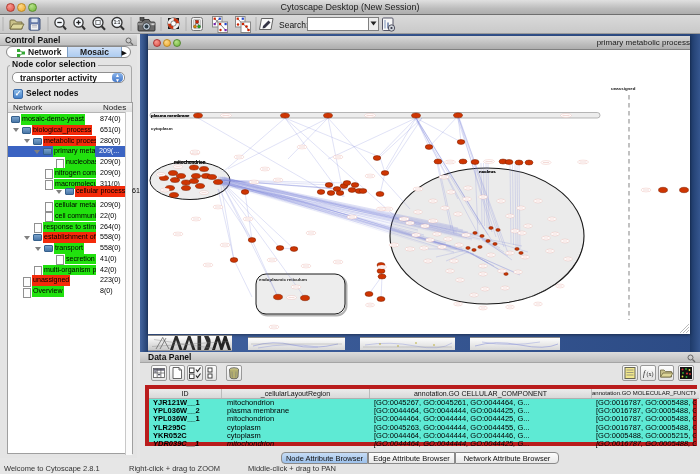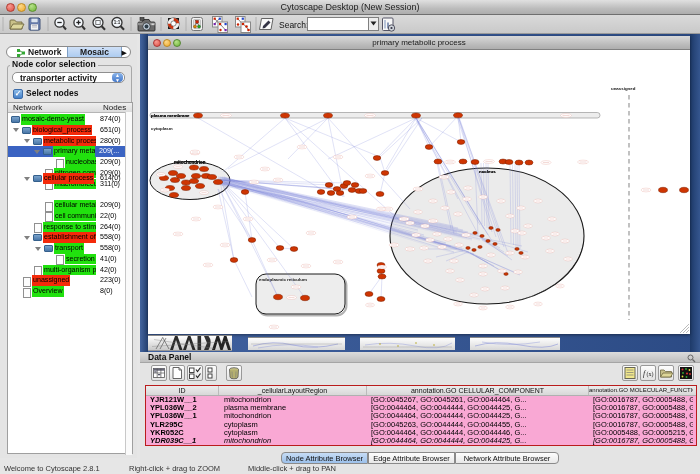--- a/index.html
+++ b/index.html
@@ -50,28 +50,28 @@
 .tri{position:absolute;top:3.5px;width:0;height:0;border-left:3.5px solid transparent;
   border-right:3.5px solid transparent;border-top:4.5px solid #808080;}
 .fold{position:absolute;top:2px;width:9px;height:7px;background:linear-gradient(#7aa3cc,#4a77a8);
   border:1px solid #35608c;border-radius:1px;box-sizing:border-box;}
 .file{position:absolute;top:1.5px;width:6px;height:8px;background:#fdfdfd;border:1px solid #909090;}
 #mdi{left:140px;top:34px;width:560px;height:318px;background:linear-gradient(90deg,#40619f,#2c4b85);}
 #netwin{position:absolute;left:8px;top:2px;width:542px;height:298px;background:#fff;
   box-shadow:0 1px 3px rgba(0,0,0,0.45);}
 #netwin .tbar{position:absolute;left:0;top:0;width:542px;height:13px;
   background:linear-gradient(#d9d9d9,#b9b9b9 70%,#aeaeae);border-bottom:1px solid #808080;}
-#netwin .title{width:100%;text-align:center;font-size:8px;color:#1a1a1a;line-height:13px;}
+#netwin .title{width:100%;text-align:right;font-size:8px;color:#1a1a1a;line-height:13px;}
 #dpanel{left:140px;top:352px;width:560px;height:122px;background:#e4e4e4;}
 #dpanel .hdr{position:absolute;left:0;top:0;width:560px;height:11px;
   background:linear-gradient(#dcdcdc,#bfbfbf);border-bottom:1px solid #a5a5a5;
   font-size:8.5px;font-weight:bold;color:#111;line-height:11px;padding-left:8px;box-sizing:border-box;}
 .dbtn{position:absolute;width:16px;height:16px;background:linear-gradient(#fdfdfd,#e3e3e3);
   border:1px solid #999;border-radius:2px;box-sizing:border-box;}
-#dtable{position:absolute;left:5px;top:33px;width:552px;height:61px;background:#f9a8d4;border:1px solid #b91c1c;
+#dtable{position:absolute;left:5px;top:33px;width:552px;height:61px;background:#5eead4;border:4px solid #b91c1c;
   font-size:7.5px;box-sizing:border-box;}
 #dtable .hrow{position:absolute;left:0;top:0;width:550px;height:9px;
   background:linear-gradient(#ececec,#d8d8d8);border-bottom:1px solid #b0b0b0;color:#111;font-size:7.5px;}
 #dtable .hcell{position:absolute;top:0;height:9px;line-height:9px;text-align:center;border-right:1px solid #bbb;box-sizing:border-box;white-space:nowrap;overflow:hidden;font-size:7px;}
 .drow{position:absolute;left:0;width:550px;height:8.2px;line-height:8.2px;color:#000;font-size:7.5px;white-space:nowrap;}
 .dc{position:absolute;top:0;overflow:hidden;}
 #tabs{position:absolute;left:0px;top:452px;height:13px;font-size:7.5px;line-height:11px;}
 .btab{position:absolute;top:0;height:12px;border:1px solid #8a8a8a;background:linear-gradient(#fdfdfd,#e8e8e8);
   text-align:center;color:#111;box-sizing:border-box;padding:0 2px;overflow:hidden;white-space:nowrap;}
 #status{position:absolute;left:0;top:461px;width:568px;height:13px;font-size:7.5px;color:#333;}
@@ -207,20 +207,26 @@
       <rect x="0.5" y="1" width="10.5" height="12.5" rx="1" fill="#f6f6f6" stroke="#556"></rect>
       <rect x="2" y="3" width="2" height="8.5" fill="#b8c4d8"></rect>
       <rect x="5" y="5.5" width="2" height="6" fill="#8898b8"></rect>
       <circle cx="9.5" cy="11" r="3.2" fill="#cfd4da" stroke="#334" stroke-width="0.8"></circle>
       <circle cx="9.5" cy="11" r="1.1" fill="#334"></circle>
     </g>
   </svg>
 </div>
 
 <div id="cpanel" class="abs">
+  <div class="hdr">Control Panel
+    <svg style="position:absolute;right:3px;top:1.5px" width="9" height="9" viewBox="0 0 9 9">
+      <circle cx="3.5" cy="3.5" r="2.5" fill="none" stroke="#666" stroke-width="1"></circle>
+      <line x1="5.5" y1="5.5" x2="8" y2="8" stroke="#666" stroke-width="1.2"></line>
+    </svg>
+  </div>
   <div id="tabwrap">
     <svg style="position:absolute;left:9px;top:1px" width="10" height="10" viewBox="0 0 10 10">
       <line x1="3" y1="2" x2="7" y2="5" stroke="#2c8c2c" stroke-width="1"></line>
       <line x1="3" y1="8" x2="7" y2="5" stroke="#2c8c2c" stroke-width="1"></line>
       <rect x="1" y="1" width="3" height="3" fill="#34a834"></rect>
       <rect x="1" y="6" width="3" height="3" fill="#34a834"></rect>
       <rect x="6" y="3.5" width="3" height="3" fill="#34a834"></rect>
     </svg>
     <div class="net">Network</div>
     <div class="mosaic">Mosaic</div>
@@ -268,21 +274,21 @@
         <div class="trow" style="top:64.75px;">
           <div class="file" style="left:36px;"></div>
           <div class="lbl g" style="left:45px;max-width:40px;">nitrogen compo</div>
           <div class="val" style="">209(0)</div>
         </div>
         <div class="trow" style="top:75.50px;">
           <div class="file" style="left:36px;"></div>
           <div class="lbl g" style="left:45px;max-width:40px;">macromolecule</div>
           <div class="val" style="">311(0)</div>
         </div>
-        <div class="trow" style="top:70px;">
+        <div class="trow" style="top:83px;margin-left:32px;">
           <div class="tri" style="left:15px;"></div>
           <div class="fold" style="left:24px;border:1px solid #35608c;"></div>
           <div class="lbl r" style="left:34px;max-width:51px;">cellular process</div>
           <div class="val" style="">614(0)</div>
         </div>
         <div class="trow" style="top:97.00px;">
           <div class="file" style="left:36px;"></div>
           <div class="lbl g" style="left:45px;max-width:40px;">cellular metabo</div>
           <div class="val" style="">209(0)</div>
         </div>

